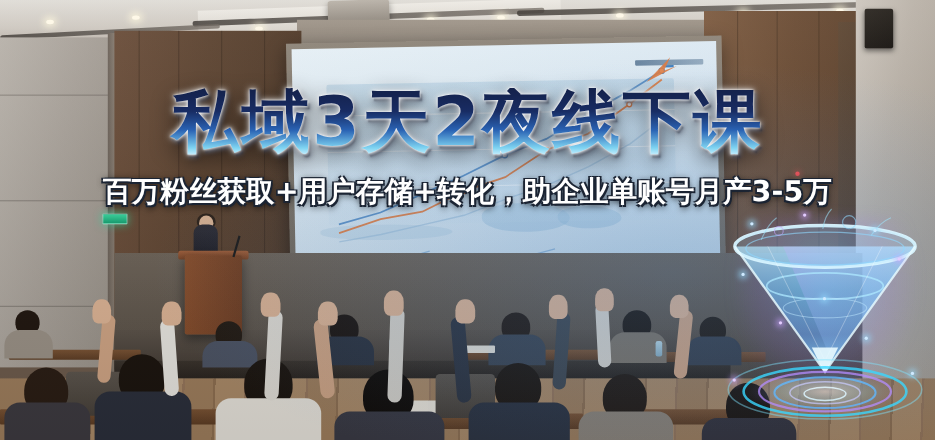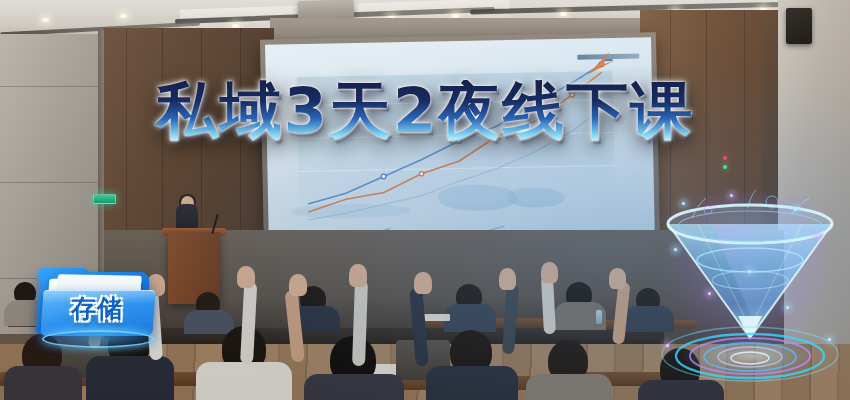--- a/index.html
+++ b/index.html
@@ -616,25 +616,16 @@
     <div class="spark" style="left:22px;  top:60px;"></div>
     <div class="spark" style="left:96px;  top:82px;"></div>
     <div class="spark p" style="left:56px;  top:104px;"></div>
     <div class="spark" style="left:134px; top:118px;"></div>
     <div class="spark" style="left:176px; top:150px;"></div>
     <div class="spark p" style="left:14px;  top:156px;"></div>
   </div>
 
   <div class="title-stroke">私域3天2夜线下课</div>
   <div class="title-main">私域3天2夜线下课</div>
-
-  <div class="folder">
-    <div class="folder-back"></div>
-    <div class="folder-tab"></div>
-    <div class="folder-paper"></div>
-    <div class="folder-paper2"></div>
-    <div class="folder-front"></div>
-    <div class="folder-base-glow"></div>
-    <div class="folder-ring"></div>
-    <div class="folder-label">存储</div>
-  </div>
+  <div class="subtitle">百万粉丝获取+用户存储+转化，助企业单账号月产3-5万</div>
+
 
 </div>
 
 </body></html>

